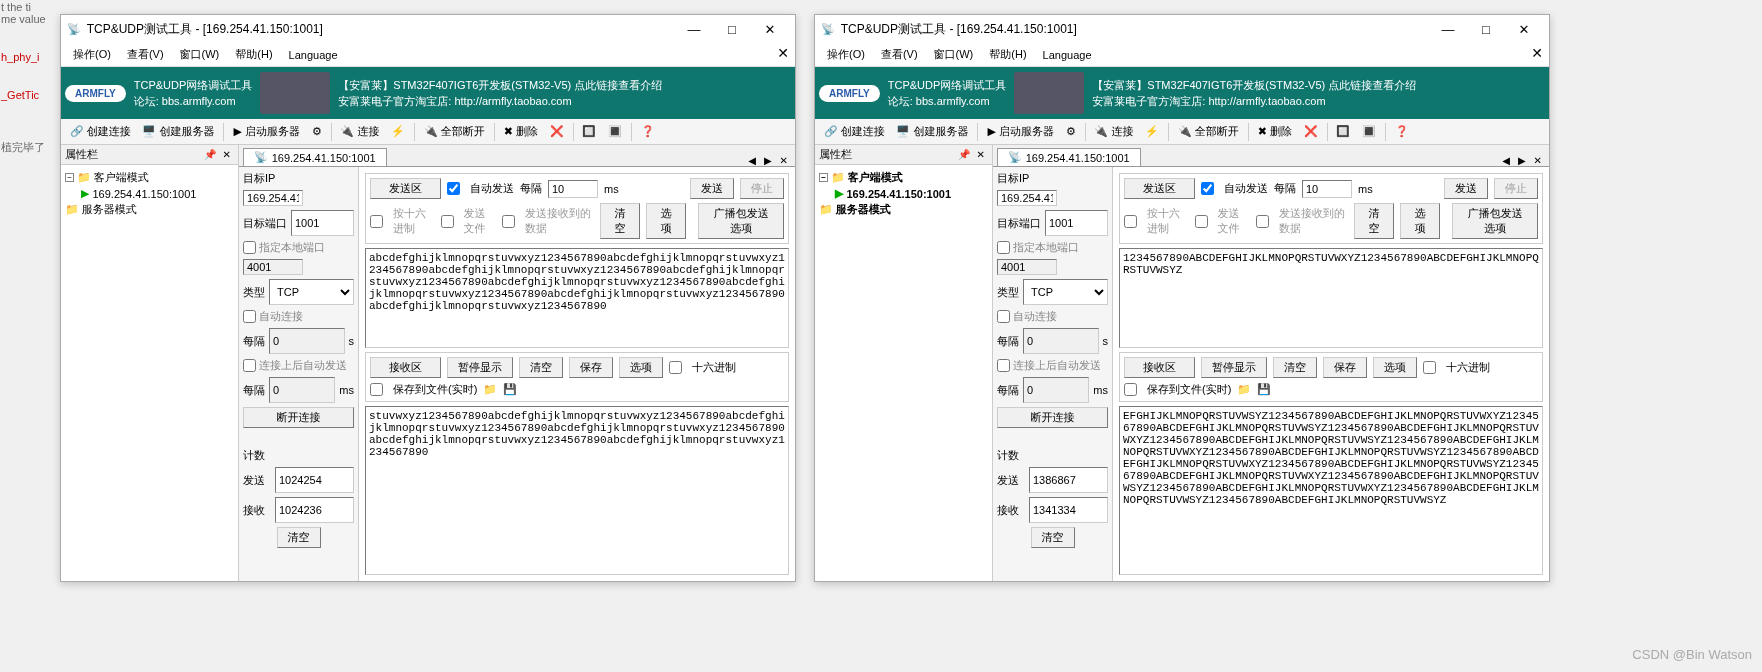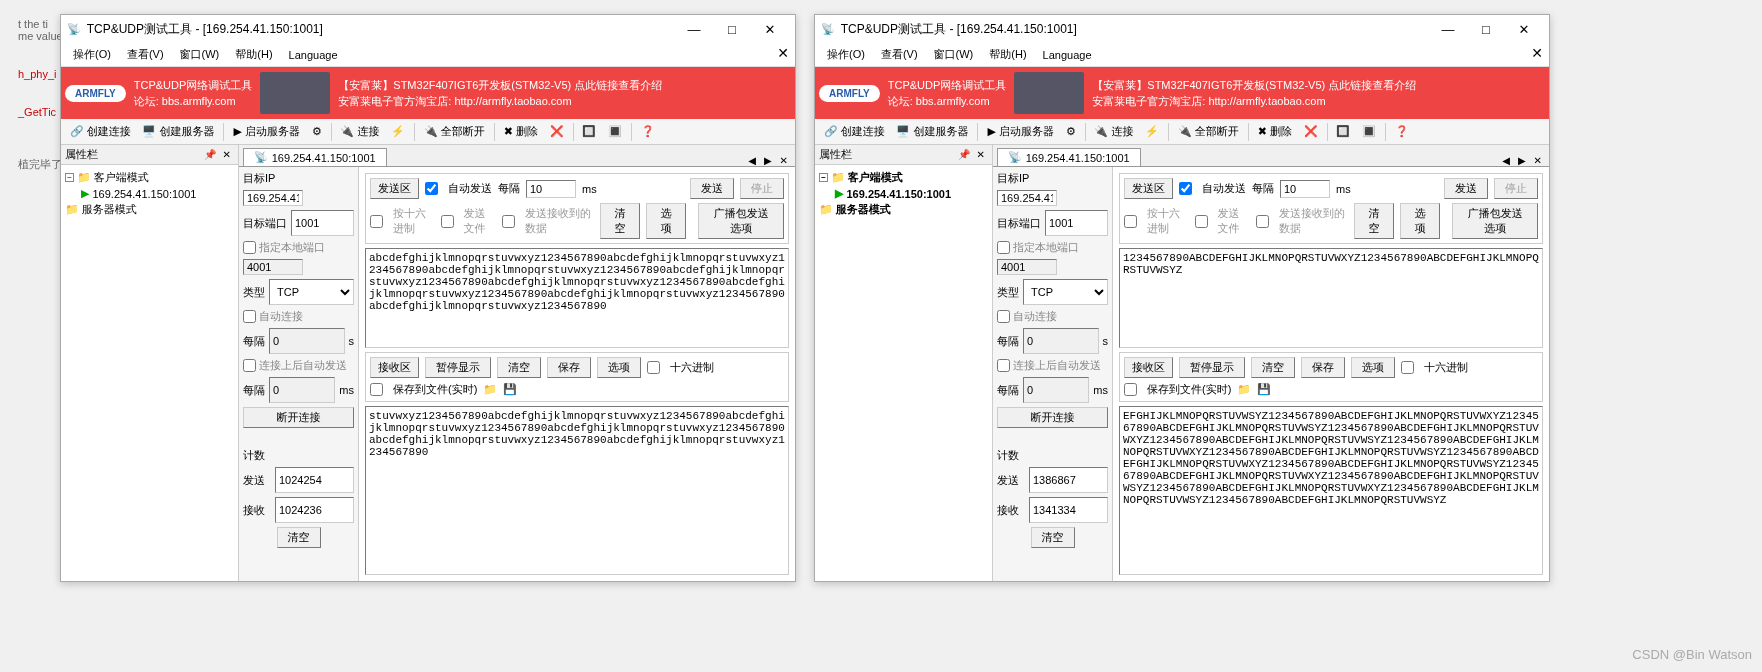--- a/index.html
+++ b/index.html
@@ -1,31 +1,31 @@
 <!DOCTYPE html>
 <html><head>
 <meta charset="utf-8">
 <style>
 * { margin: 0; padding: 0; box-sizing: border-box; font-family: "Microsoft YaHei", Arial, sans-serif; font-size: 11px; }
 body { background: #f0f0f0; width: 1762px; height: 672px; position: relative; overflow: hidden; }
-.bg-code { position: absolute; left: 0; top: 0; padding: 18px; color: #666; font-family: monospace; }
+.bg-code { position: absolute; left: 0; top: 0; padding: 1px; color: #666; font-family: monospace; }
 .bg-code .red { color: #c00; }
 .watermark { position: absolute; right: 10px; bottom: 10px; color: #aaa; font-size: 13px; }
 
 .window { position: absolute; background: #fff; border: 1px solid #aaa; box-shadow: 0 2px 8px rgba(0,0,0,0.2); display: flex; flex-direction: column; }
 .titlebar { height: 28px; display: flex; align-items: center; padding: 0 6px; background: #fff; }
 .titlebar .icon { margin-right: 6px; }
 .titlebar .title-text { flex: 1; font-size: 12px; }
 .titlebar .wbtn { width: 38px; height: 24px; display: flex; align-items: center; justify-content: center; cursor: pointer; font-size: 13px; }
 
 .menubar { height: 24px; display: flex; align-items: center; padding: 0 4px; border-bottom: 1px solid #ddd; position: relative; }
 .menubar .mitem { padding: 3px 8px; cursor: pointer; }
 .menubar .closex { position: absolute; right: 6px; top: 2px; cursor: pointer; font-size: 14px; }
 
-.banner { height: 52px; background: #ef4444; display: flex; align-items: center; color: #fff; padding: 8px 4px; gap: 8px; }
+.banner { height: 52px; background: #0f766e; display: flex; align-items: center; color: #fff; padding: 8px 4px; gap: 8px; }
 .banner .logo { background: #fff; color: #2b5ca8; padding: 3px 10px; border-radius: 10px; font-weight: bold; font-size: 10px; }
 .banner .btxt { font-size: 12px; line-height: 1.5; }
 .banner .board { width: 70px; height: 42px; background: #556; border-radius: 2px; }
 
 .toolbar { height: 26px; display: flex; align-items: center; padding: 0 4px; border-bottom: 1px solid #ccc; background: #f5f5f5; gap: 2px; }
 .toolbar .tbtn { display: flex; align-items: center; gap: 3px; padding: 2px 5px; cursor: pointer; }
 .toolbar .tsep { width: 1px; height: 18px; background: #ccc; margin: 0 2px; }
 
 .body-area { flex: 1; display: flex; overflow: hidden; }
 .side-panel { width: 178px; border-right: 1px solid #ccc; display: flex; flex-direction: column; background: #fff; }
@@ -51,21 +51,21 @@
 .main-panel { flex: 1; display: flex; flex-direction: column; overflow: hidden; }
 .tab-row { height: 22px; display: flex; align-items: flex-end; padding: 0 4px; background: #f0f0f0; border-bottom: 1px solid #999; }
 .tab { background: #fff; border: 1px solid #999; border-bottom: none; padding: 2px 10px; font-size: 11px; display: flex; align-items: center; gap: 4px; cursor: pointer; }
 .tab-nav { margin-left: auto; display: flex; gap: 2px; }
 .tab-nav span { cursor: pointer; font-size: 10px; padding: 0 3px; }
 
 .content { flex: 1; padding: 6px; display: flex; flex-direction: column; gap: 4px; overflow: hidden; }
 .group { border: 1px solid #ccc; padding: 4px; }
 .row { display: flex; align-items: center; gap: 6px; flex-wrap: wrap; }
 .row2 { display: flex; align-items: center; gap: 6px; margin-top: 4px; }
-.glabel { border: 1px outset #ccc; background: #f0f0f0; padding: 2px 7px; }
+.glabel { border: 1px outset #ccc; background: #f0f0f0; padding: 2px 18px; }
 .chk { display: flex; align-items: center; gap: 10px; }
 .inp-sm { border: 1px inset #ccc; background: #fff; padding: 1px 3px; width: 50px; height: 18px; }
 .btn { border: 1px outset #ccc; background: #f0f0f0; padding: 2px 10px; cursor: pointer; }
 .btn.disabled { color: #999; }
 .ta { width: 100%; border: 1px inset #ccc; background: #fff; padding: 3px; font-family: "Courier New", monospace; font-size: 11px; resize: none; overflow: auto; word-break: break-all; }
 
 .statusbar { height: 20px; display: flex; align-items: center; border-top: 1px solid #ccc; background: #f0f0f0; font-size: 11px; }
 .statusbar .sitem { padding: 0 20px; border-right: 1px solid #ccc; }
 </style>
 </head>

